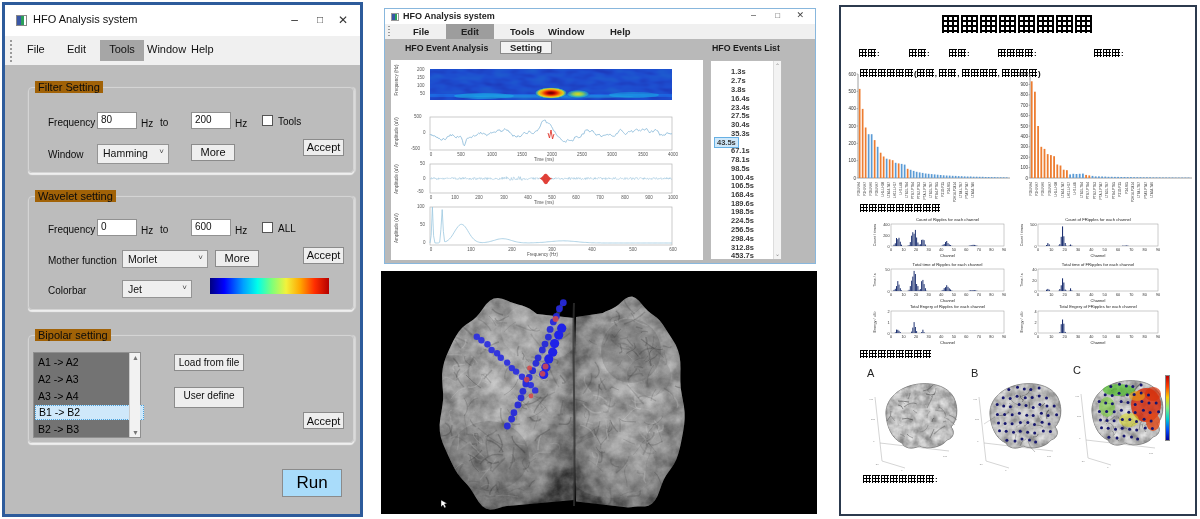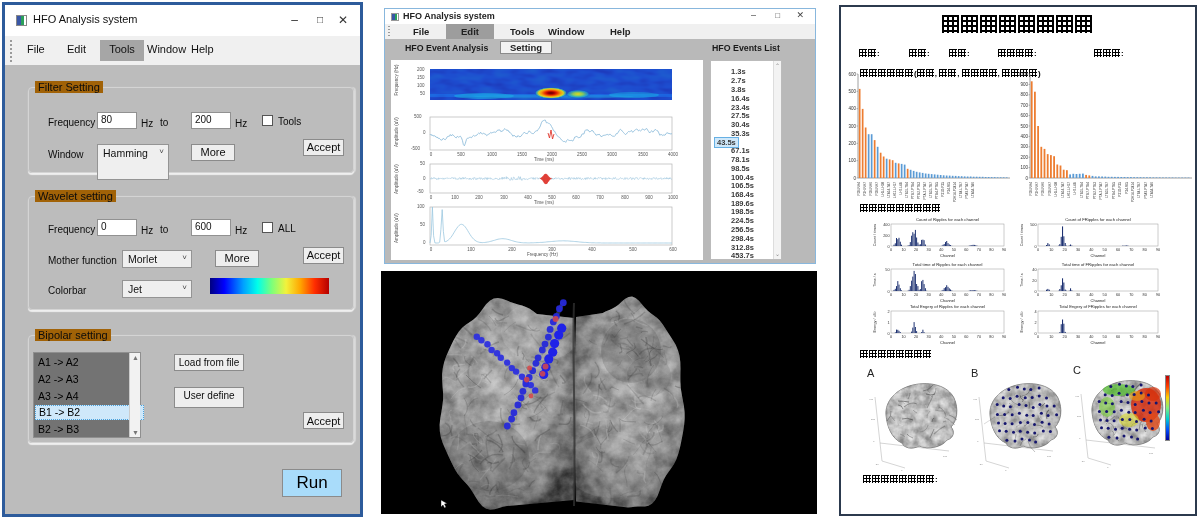--- a/index.html
+++ b/index.html
@@ -74,37 +74,37 @@
   <div class="glabel">Filter Setting</div>
   <div class="lbl" style="left:19px;top:29px;">Frequency</div>
   <div class="inp" style="left:68px;top:24px;width:40px;height:17px;">80</div>
   <div class="lbl" style="left:112px;top:30px;font-size:10px;">Hz</div>
   <div class="lbl" style="left:131px;top:29px;">to</div>
   <div class="inp" style="left:162px;top:24px;width:40px;height:17px;">200</div>
   <div class="lbl" style="left:206px;top:30px;font-size:10px;">Hz</div>
   <div class="chk" style="left:233px;top:27px;"></div>
   <div class="lbl" style="left:249px;top:28px;">Tools</div>
   <div class="lbl" style="left:19px;top:61px;">Window</div>
-  <div class="drop" style="left:68px;top:56px;width:72px;height:36px;">Hamming<span class="arr">˅</span></div>
+  <div class="drop" style="left:68px;top:56px;width:72px;height:20px;">Hamming<span class="arr">˅</span></div>
   <div class="btn" style="left:162px;top:56px;width:44px;height:17px;padding-top:1px;">More</div>
   <div class="btn" style="left:274px;top:51px;width:41px;height:17px;padding-top:1px;">Accept</div>
  </div>
 
  <div class="grp" style="left:23px;top:191px;width:326px;height:114px;">
   <div class="glabel">Wavelet setting</div>
   <div class="lbl" style="left:19px;top:27px;">Frequency</div>
   <div class="inp" style="left:68px;top:22px;width:40px;height:17px;">0</div>
   <div class="lbl" style="left:112px;top:28px;font-size:10px;">Hz</div>
   <div class="lbl" style="left:131px;top:27px;">to</div>
   <div class="inp" style="left:162px;top:22px;width:40px;height:17px;">600</div>
   <div class="lbl" style="left:206px;top:28px;font-size:10px;">Hz</div>
   <div class="chk" style="left:233px;top:25px;"></div>
   <div class="lbl" style="left:249px;top:26px;">ALL</div>
   <div class="lbl" style="left:19px;top:58px;">Mother function</div>
-  <div class="drop" style="left:93px;top:53px;width:70px;height:18px;">Morlet<span class="arr">˅</span></div>
+  <div class="drop" style="left:93px;top:53px;width:86px;height:18px;">Morlet<span class="arr">˅</span></div>
   <div class="btn" style="left:186px;top:53px;width:44px;height:17px;padding-top:1px;">More</div>
   <div class="btn" style="left:274px;top:50px;width:41px;height:17px;padding-top:1px;">Accept</div>
   <div class="lbl" style="left:19px;top:88px;">Colorbar</div>
   <div class="drop" style="left:93px;top:83px;width:70px;height:18px;">Jet<span class="arr">˅</span></div>
   <div style="position:absolute;left:181px;top:81px;width:119px;height:16px;background:linear-gradient(to right,#00007f,#0000ff 12%,#00a0ff 28%,#00ffea 40%,#7dff7a 52%,#f2f23c 64%,#ffa500 76%,#ff2d00 88%,#b40000);"></div>
  </div>
 
  <div class="grp" style="left:23px;top:330px;width:326px;height:108px;">
   <div class="glabel">Bipolar setting</div>
   <div style="position:absolute;left:4px;top:16px;width:108px;height:86px;background:#737373;border:1px solid #8f8f8f;">

